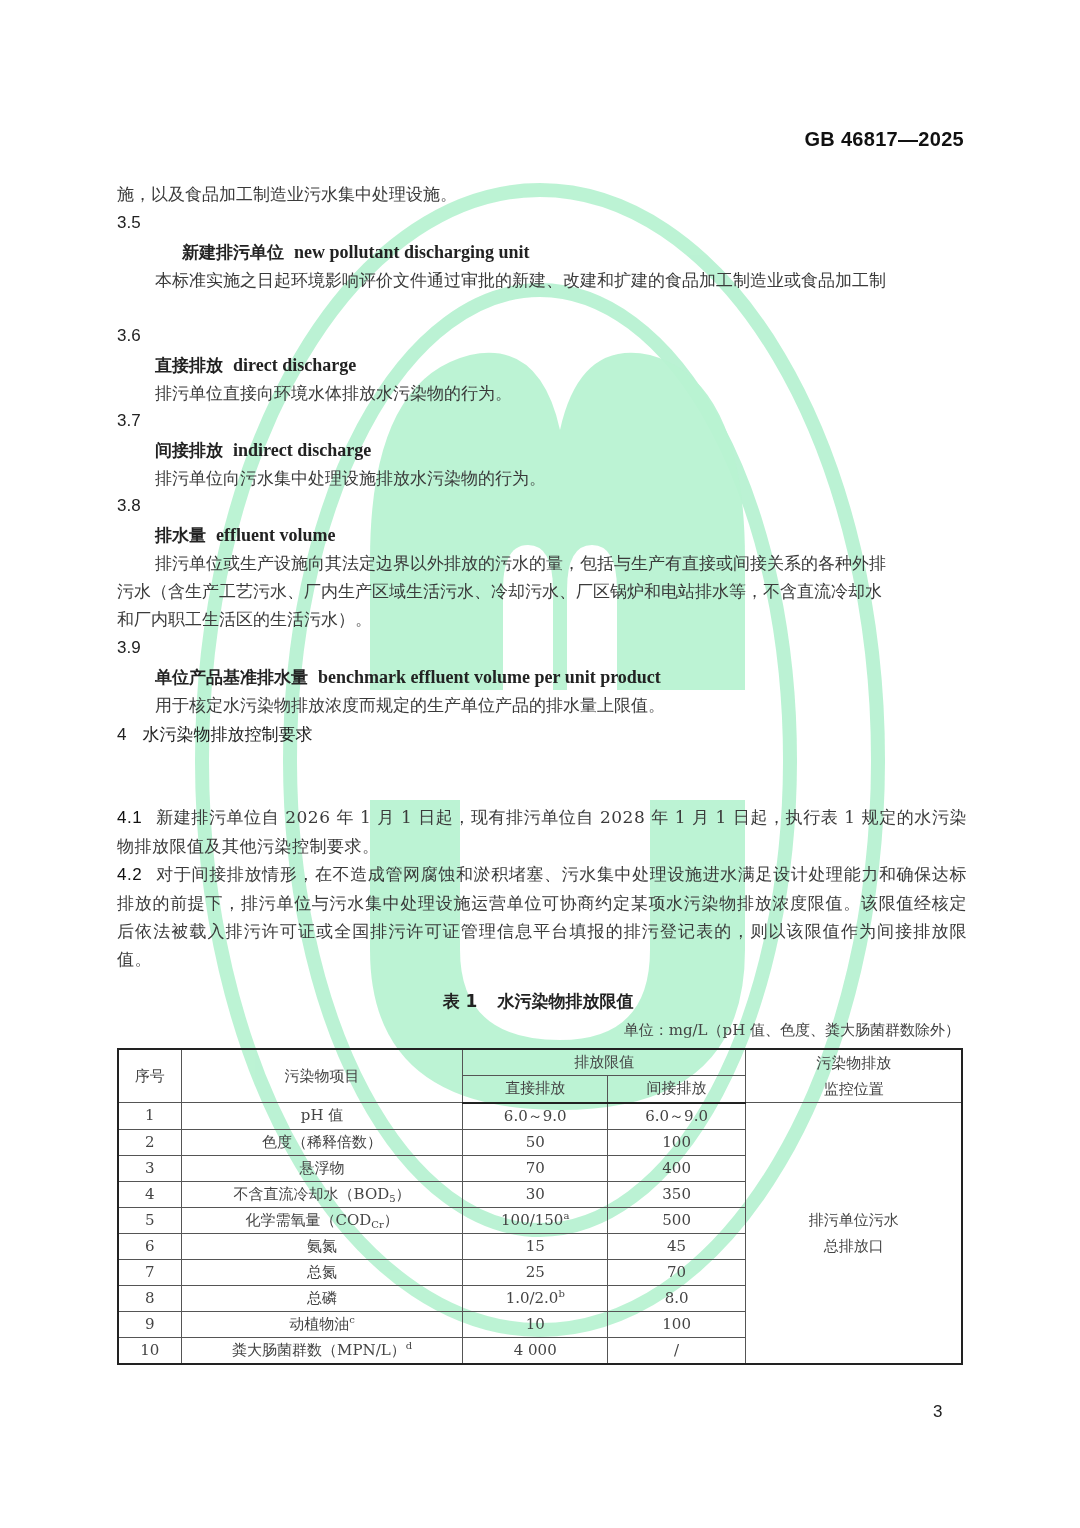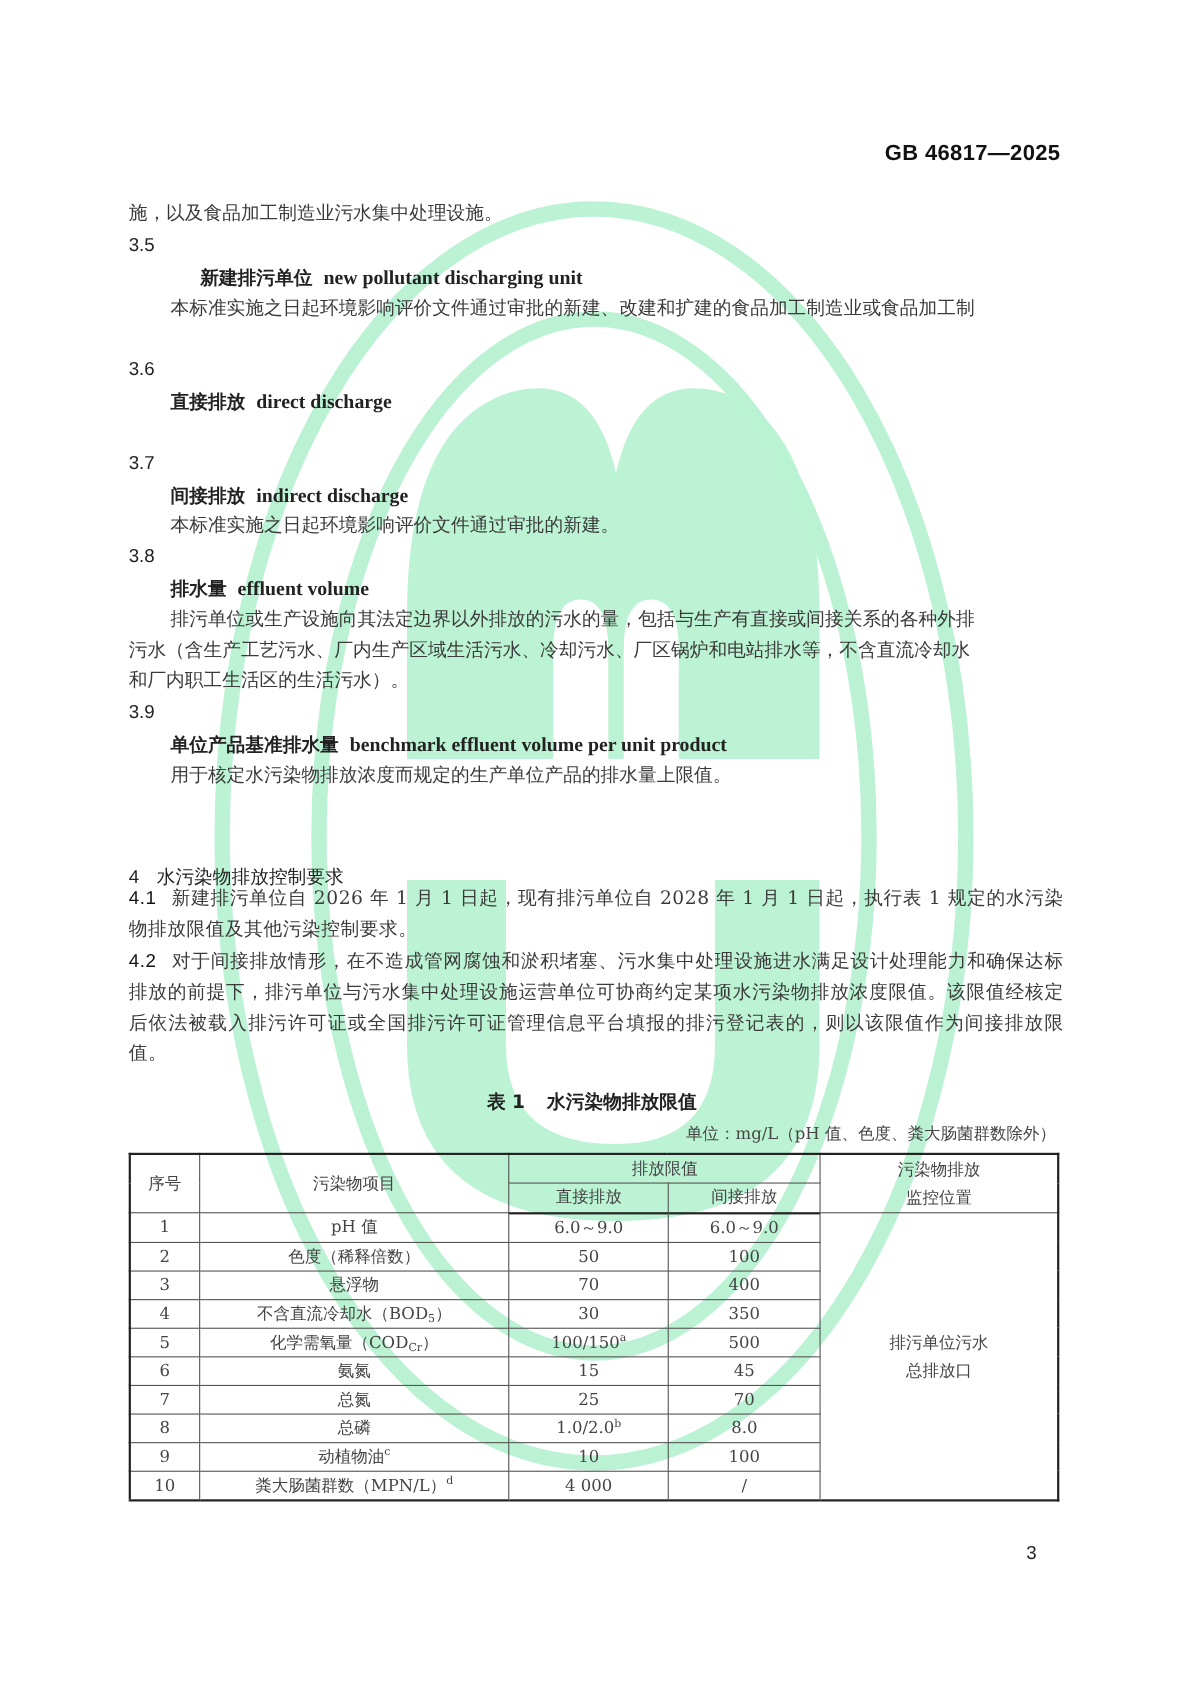--- a/index.html
+++ b/index.html
@@ -84,42 +84,43 @@
   <div class="line clause-no" style="top:209px;">3.5</div>
   <div class="line indent" style="top:238px;margin-left:27px;">
     <span class="term">新建排污单位</span><span class="term-en">new pollutant discharging unit</span>
   </div>
   <div class="line indent" style="top:266px;">本标准实施之日起环境影响评价文件通过审批的新建、改建和扩建的食品加工制造业或食品加工制</div>
 
   <div class="line clause-no" style="top:322px;">3.6</div>
   <div class="line indent" style="top:351px;">
     <span class="term">直接排放</span><span class="term-en">direct discharge</span>
   </div>
+  <div class="line indent" style="top:379px;">排污单位直接向环境水体排放水污染物的行为。</div>
 
   <div class="line clause-no" style="top:407px;">3.7</div>
   <div class="line indent" style="top:436px;">
     <span class="term">间接排放</span><span class="term-en">indirect discharge</span>
   </div>
-  <div class="line indent" style="top:464px;">本标准实施之日起环境影响评价文件通过审批的新建。</div>
+  <div class="line indent" style="top:464px;">排污单位向污水集中处理设施排放水污染物的行为。</div>
 
   <div class="line clause-no" style="top:492px;">3.8</div>
   <div class="line indent" style="top:521px;">
     <span class="term">排水量</span><span class="term-en">effluent volume</span>
   </div>
   <div class="line indent" style="top:549px;">排污单位或生产设施向其法定边界以外排放的污水的量，包括与生产有直接或间接关系的各种外排</div>
   <div class="line" style="top:577px;">污水（含生产工艺污水、厂内生产区域生活污水、冷却污水、厂区锅炉和电站排水等，不含直流冷却水</div>
   <div class="line" style="top:605px;">和厂内职工生活区的生活污水）。</div>
 
   <div class="line clause-no" style="top:634px;">3.9</div>
   <div class="line indent" style="top:663px;">
     <span class="term">单位产品基准排水量</span><span class="term-en">benchmark effluent volume per unit product</span>
   </div>
   <div class="line indent" style="top:691px;">用于核定水污染物排放浓度而规定的生产单位产品的排水量上限值。</div>
 
-  <div class="line section-title" style="top:784px;">
+  <div class="line section-title" style="top:720px;">
     <span class="num">4</span><span>水污染物排放控制要求</span>
   </div>
 
   <div class="line para" style="top:803px;">
     <span class="pno">4.1</span><span>新建排污单位自 2026 年 1 月 1 日起，现有排污单位自 2028 年 1 月 1 日起，执行表 1 规定的水污染物排放限值及其他污染控制要求。</span>
   </div>
 
   <div class="line para" style="top:860px;">
     <span class="pno">4.2</span><span>对于间接排放情形，在不造成管网腐蚀和淤积堵塞、污水集中处理设施进水满足设计处理能力和确保达标排放的前提下，排污单位与污水集中处理设施运营单位可协商约定某项水污染物排放浓度限值。该限值经核定后依法被载入排污许可证或全国排污许可证管理信息平台填报的排污登记表的，则以该限值作为间接排放限值。</span>
   </div>

